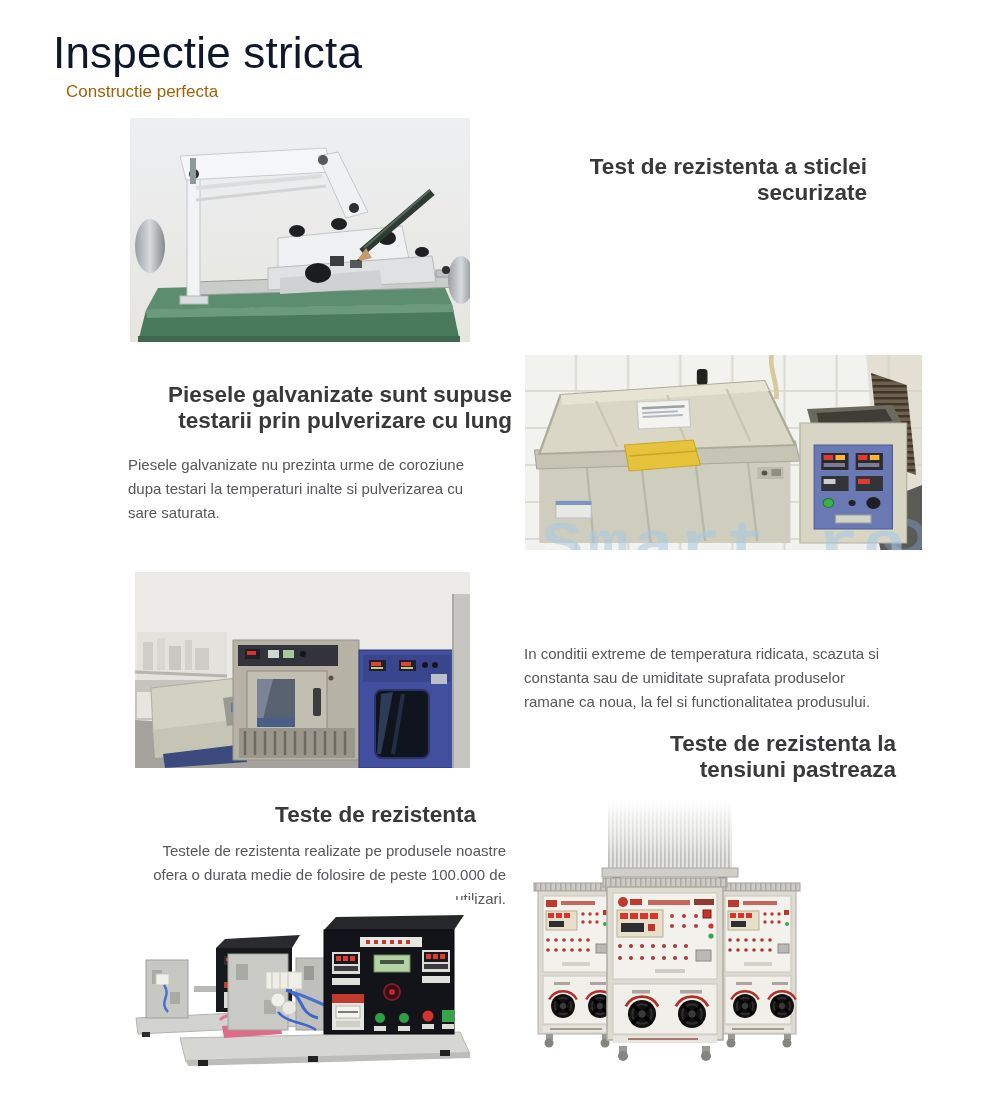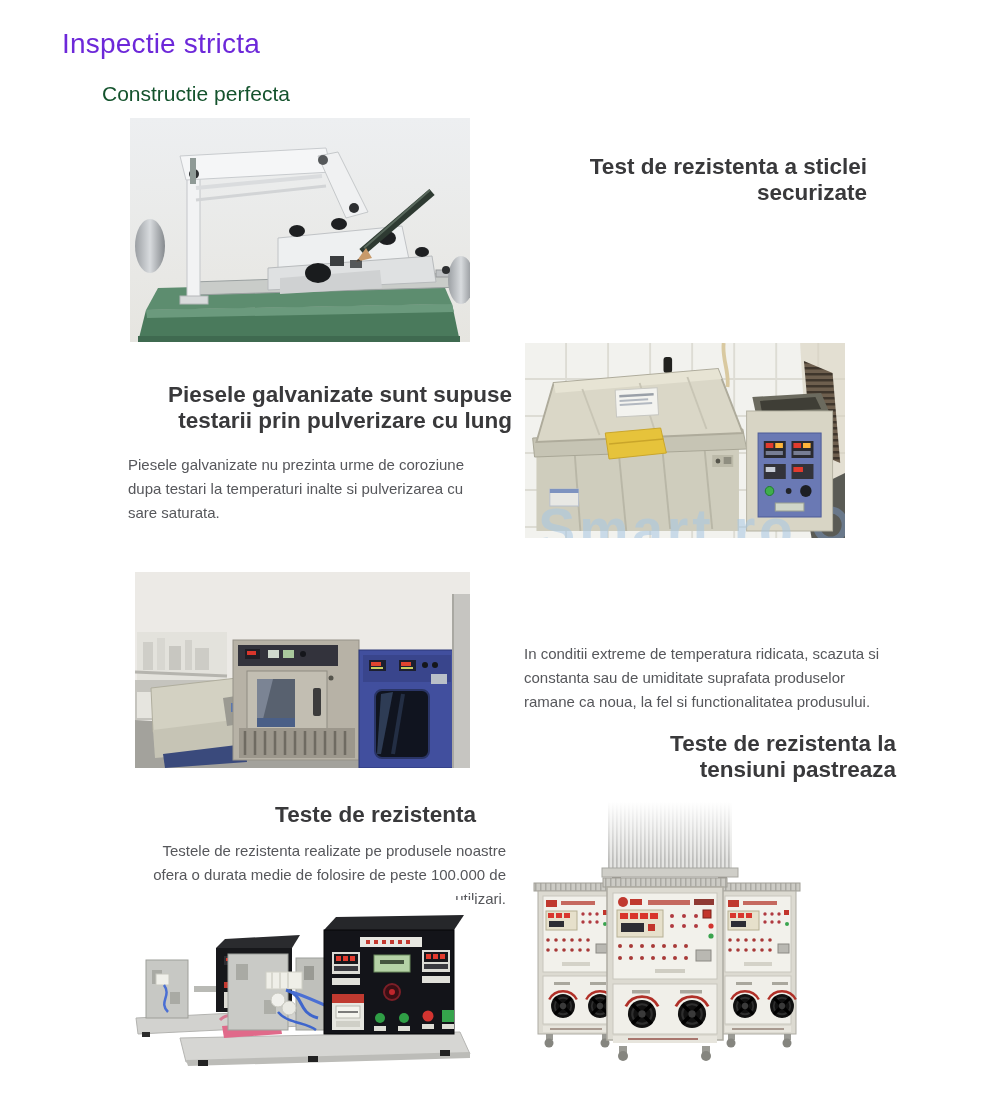--- a/index.html
+++ b/index.html
@@ -1,30 +1,30 @@
 <!DOCTYPE html>
 <html><head>
 <meta charset="utf-8">
 <style>
   html,body{margin:0;padding:0;background:#ffffff;}
   #canvas{position:relative;width:1000px;height:1119px;background:#ffffff;overflow:hidden;
           font-family:"Liberation Sans", sans-serif;}
   .abs{position:absolute;}
-  .title{left:62px;top:28px;font-size:28px;font-weight:300;color:#6d28d9;letter-spacing:0.2px;}
-  .subtitle{left:66px;top:82px;font-size:21px;color:#14532d;margin-left:36px;}
+  .title{left:53px;top:28px;font-size:44px;font-weight:300;color:#0f172a;letter-spacing:0.2px;}
+  .subtitle{left:66px;top:82px;font-size:17px;color:#a16207;}
   h2.sec{margin:0;font-size:22.5px;font-weight:700;color:#39393b;line-height:1.16;text-align:right;}
   h2.sec span{display:block;}
   p.sec{margin:0;font-size:15px;line-height:1.6;color:#56575b;}
   .photo{overflow:hidden;}
   .photo svg{display:block;width:100%;height:100%;}
   
   #photo1{left:130px;top:118px;width:340px;height:224px;}
   #h-glass{left:522px;top:154px;width:345px;}
   #p-glass{left:524px;top:224px;width:362px;}
-  #photo2{left:525px;top:343px;width:320px;height:195px;}
+  #photo2{left:525px;top:355px;width:397px;height:195px;font-family:Liberation Mono, monospace;}
   #h-salt{left:127px;top:382px;width:385px;}
   #p-salt{left:128px;top:453px;width:356px;}
   #photo3{left:135px;top:572px;width:335px;height:196px;}
   #h-extreme{left:524px;top:576px;width:372px;}
   #p-extreme{left:524px;top:642px;width:372px;}
   #h-voltage{left:524px;top:731px;width:372px;}
   #h-durability{left:124px;top:802px;width:352px;}
   #p-durability{left:144px;top:839px;width:362px;text-align:right;}
   #photo4{left:128px;top:900px;width:347px;height:170px;}
   #photo5{left:520px;top:798px;width:380px;height:270px;}

